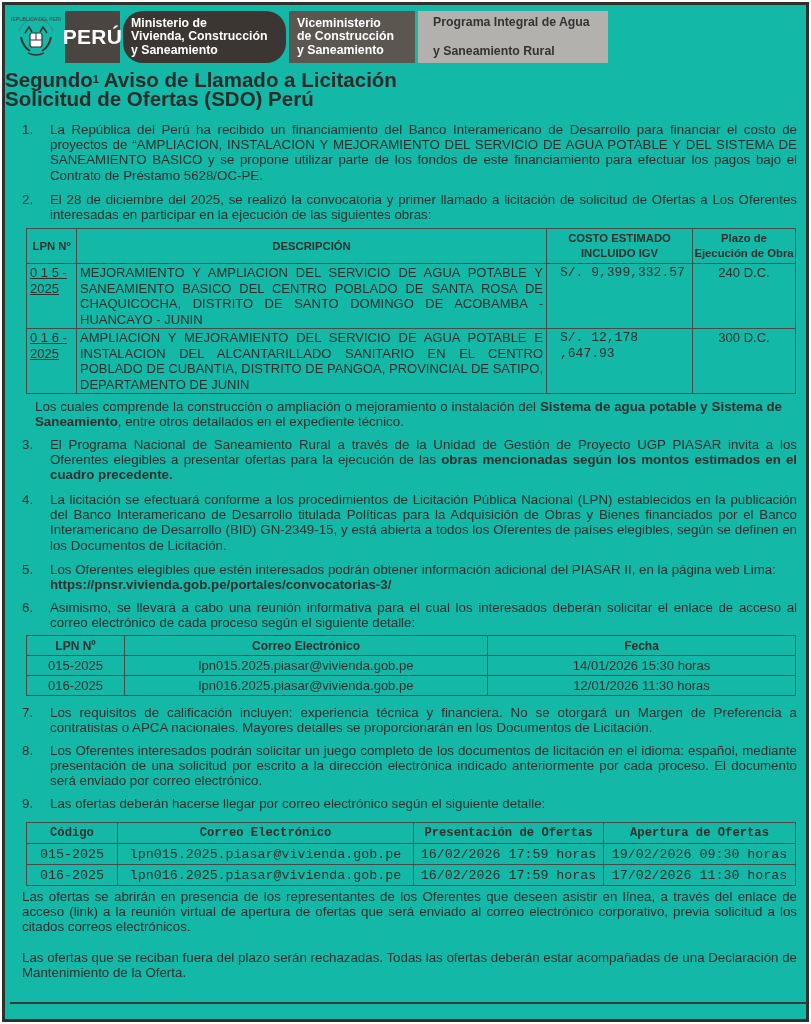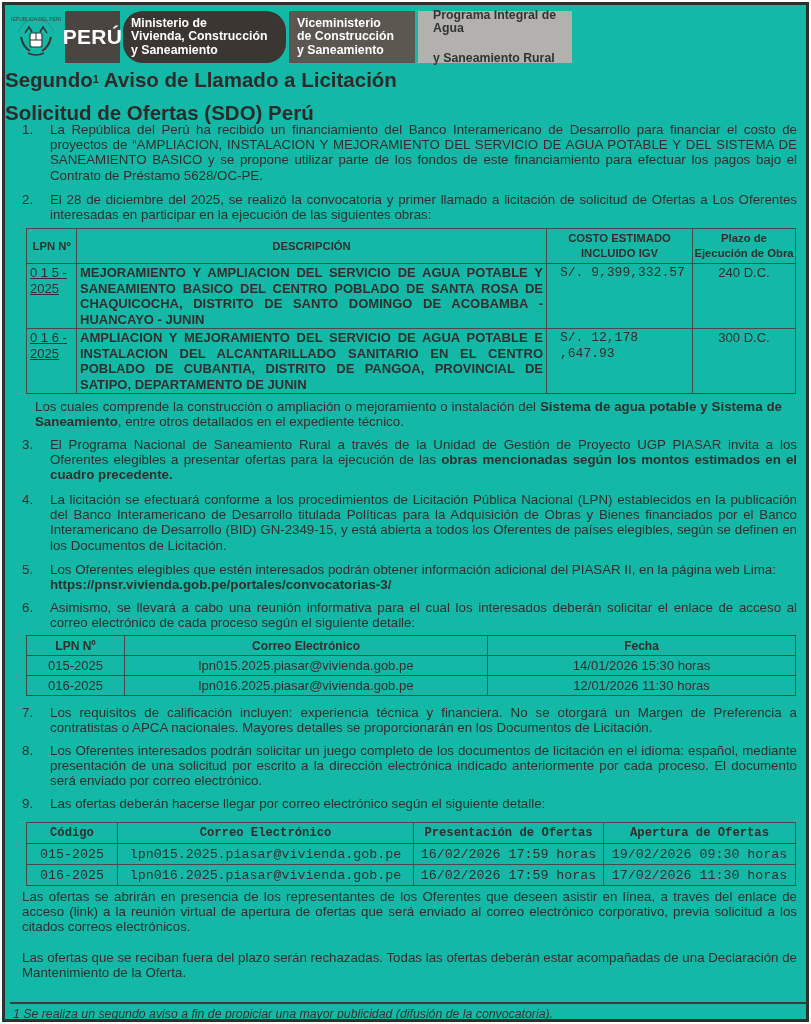--- a/index.html
+++ b/index.html
@@ -12,42 +12,42 @@
   
   .header { position: absolute; left: 6px; top: 6px; height: 52px; display: flex; align-items: stretch; }
   .crest { width: 50px; height: 52px; position: relative; }
   .crest svg { width: 50px; height: 52px; }
   .peru-box { background: #4a4540; color: #fff; font-weight: bold; font-size: 21px;
     width: 55px; margin-left: 4px; display: flex; align-items: center; justify-content: center; letter-spacing: 0.3px; }
   .hbox { margin-left: 3px; padding: 2px 8px; font-weight: bold; font-size: 12.3px; line-height: 13.5px;
     display: flex; flex-direction: column; justify-content: center; }
   .hbox.ministry { background: #3b3632; color: #fff; width: 163px; border-radius: 20px; }
   .hbox.vice { background: #5b5650; color: #fff; width: 126px; }
-  .hbox.program { background: #b3b1ae; color: #333; width: 154px; padding-left: 15px; gap: 16px; }
+  .hbox.program { background: #b3b1ae; color: #333; width: 190px; padding-left: 15px; gap: 16px; }
 
   .title { position: absolute; left: 0; width: 807px; text-align: left; font-weight: bold;
     font-size: 20.5px; line-height: 22px; color: #2b2b2b; }
   .title sup { font-size: 11px; vertical-align: top; position: relative; top: -1px; }
 
   .body-text { font-size: 13.3px; line-height: 15.2px; color: #2f2f2f; }
   .item { position: absolute; left: 17px; width: 775px; display: flex; }
   .item .num { width: 28px; flex: none; }
   .item .txt { flex: 1; text-align: justify; }
   .para { position: absolute; left: 30px; width: 747px; text-align: justify; }
   .para-full { position: absolute; left: 17px; width: 775px; text-align: justify; }
   b { font-weight: bold; }
 
   table { position: absolute; border-collapse: collapse; font-size: 13px; color: #2f2f2f; }
   td, th { border: 1.5px solid #4a4a4a; }
   th { font-weight: bold; font-size: 11.3px; }
   .t1 { left: 21px; top: 223px; width: 770px; }
   .t1 th { height: 35px; line-height: 15px; text-align: center; }
   .t1 td { vertical-align: top; font-size: 13px; line-height: 15.5px; padding: 1px 3px; }
   .t1 td.lpn { width: 50px; text-decoration: underline; }
-  .t1 td.desc { text-align: justify; font-weight: bold; }
+  .t1 td.desc { text-align: justify; }
   .t1 td.cost { width: 146px; padding-left: 13px; font-family: Liberation Mono, monospace; }
   .t1 td.term { width: 103px; text-align: center; }
   .t2 { left: 21px; top: 630px; width: 770px; }
   .t2 th, .t2 td { text-align: center; height: 20px; font-size: 13px; }
   .t2 th { font-size: 12px; }
   .t3 { left: 21px; top: 817px; width: 770px; font-family: Liberation Mono, monospace; }
   .t3 th, .t3 td { text-align: center; height: 21px; font-size: 13.3px; }
   .t3 th { font-size: 12.2px; }
 
   .footnote-rule { position: absolute; left: 5px; top: 997px; width: 797px; height: 2px; background: #3a3a3a; }
@@ -84,21 +84,21 @@
     </div>
     <div class="hbox program">
       <span>Programa Integral de Agua</span>
       <span>y Saneamiento Rural</span>
     </div>
   </div>
 
   <div class="title" style="top:64px;">
     <span>Segundo</span><sup>1</sup><span> Aviso de Llamado a Licitación</span>
   </div>
-  <div class="title" style="top:97px;">Solicitud de Ofertas (SDO) Perú</div>
+  <div class="title" style="top:83px;">Solicitud de Ofertas (SDO) Perú</div>
 
   <div class="item body-text" style="top:117px;">
     <span class="num">1.</span>
     <span class="txt">La República del Perú ha recibido un financiamiento del Banco Interamericano de Desarrollo para financiar el costo de proyectos de “AMPLIACION, INSTALACION Y MEJORAMIENTO DEL SERVICIO DE AGUA POTABLE Y DEL SISTEMA DE SANEAMIENTO BASICO y se propone utilizar parte de los fondos de este financiamiento para efectuar los pagos bajo el Contrato de Préstamo 5628/OC-PE.</span>
   </div>
 
   <div class="item body-text" style="top:187px;">
     <span class="num">2.</span>
     <span class="txt">El 28 de diciembre del 2025, se realizó la convocatoria y primer llamado a licitación de solicitud de Ofertas a Los Oferentes interesadas en participar en la ejecución de las siguientes obras:</span>
   </div>
@@ -215,14 +215,13 @@
         <td>17/02/2026 11:30 horas</td>
       </tr>
     </tbody>
   </table>
 
   <div class="para-full body-text" style="top:884px;">Las ofertas se abrirán en presencia de los representantes de los Oferentes que deseen asistir en línea, a través del enlace de acceso (link) a la reunión virtual de apertura de ofertas que será enviado al correo electrónico corporativo, previa solicitud a los citados correos electrónicos.</div>
   <div class="para-full body-text" style="top:937px;margin-top:8px;">Las ofertas que se reciban fuera del plazo serán rechazadas. Todas las ofertas deberán estar acompañadas de una Declaración de Mantenimiento de la Oferta.</div>
   <div class="para-full body-text" style="top:1030px;">Dirección: Av. Rivera Navarrete Nro. 525 – San Isidro, Lima - Perú.</div>
 
   <div class="footnote-rule"></div>
-  <div class="footnote">1 Se realiza un segundo aviso a fin de propiciar una mayor publicidad (difusión de la convocatoria).</div>
 </div>
 
 </body></html>

